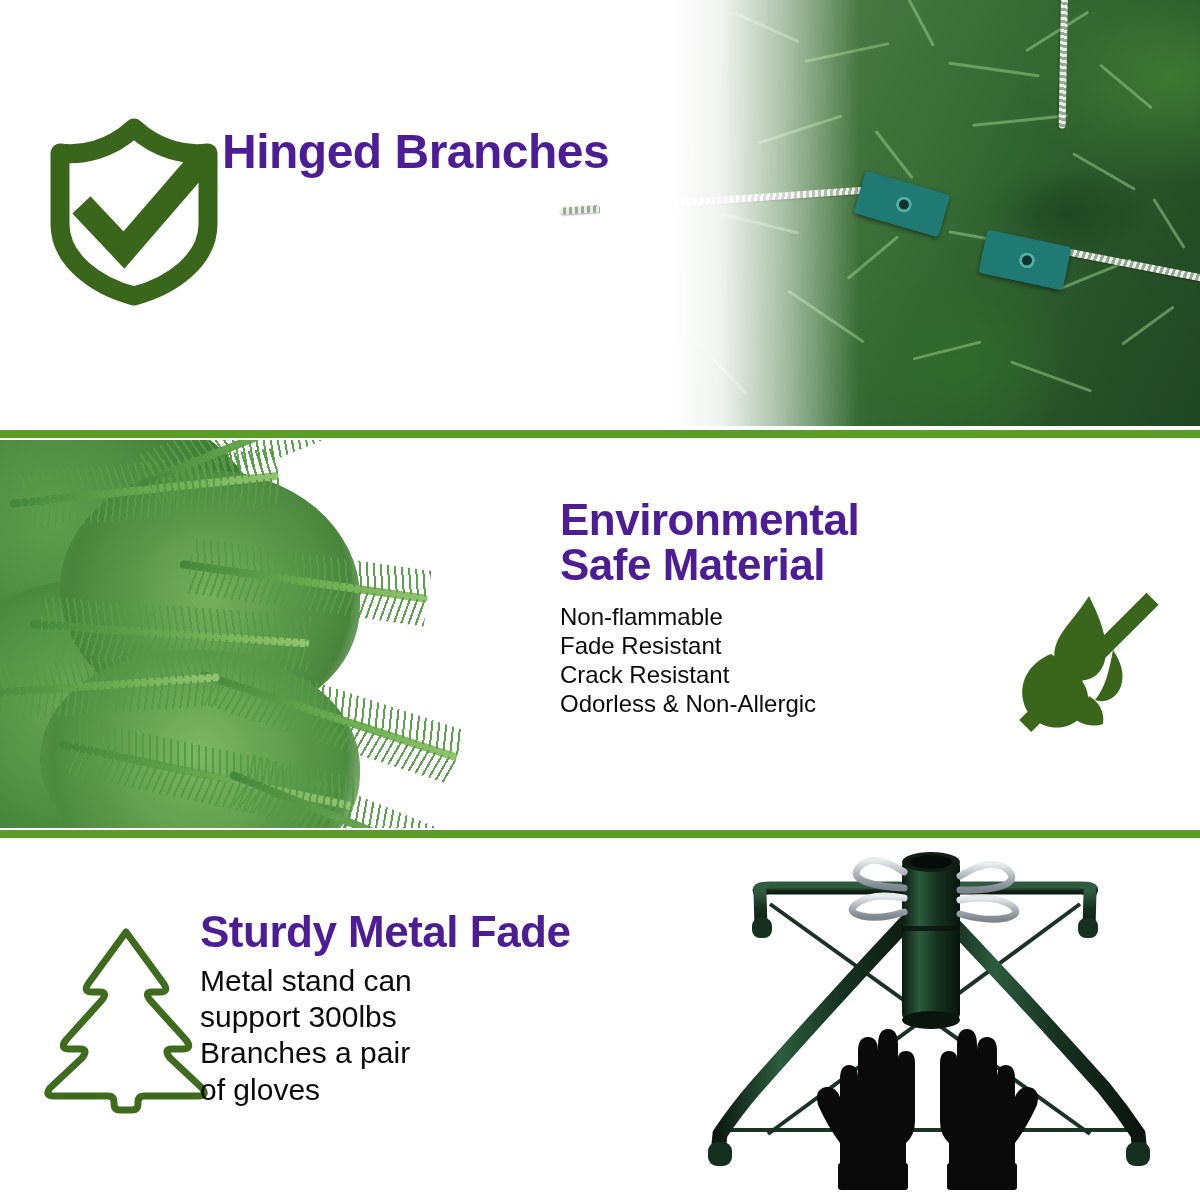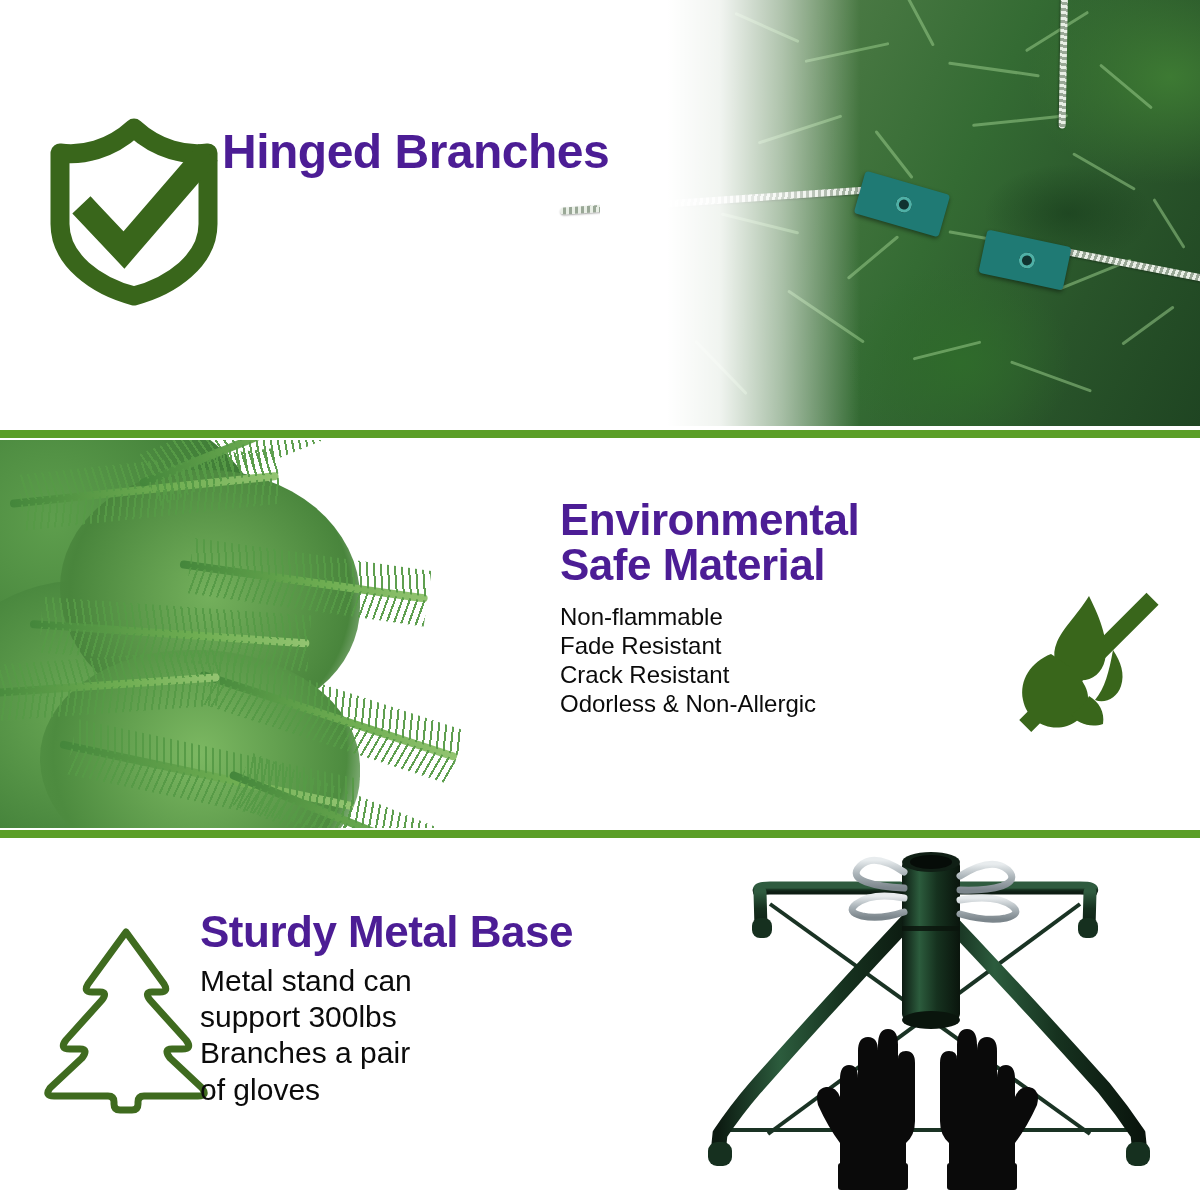--- a/index.html
+++ b/index.html
@@ -227,21 +227,21 @@
                  L150 118 Q157 127 146 127 L136 127 Q127 127 134 136
                  L166 166 Q172 174 162 174 L108 174 Q102 174 102 180
                  L102 182 Q102 188 96 188 L84 188 Q78 188 78 182
                  L78 180 Q78 174 72 174 L18 174 Q8 174 14 166
                  L46 136 Q53 127 44 127 L34 127 Q23 127 30 118
                  L66 78 Q72 70 64 70 L56 70 Q47 70 52 62 Z" fill="none" stroke="#3f6b1f" stroke-width="7" stroke-linejoin="round"></path>
       </svg>
     </div>
 
     <div class="txt">
-      <div class="title">Sturdy Metal Base</div>
+      <div class="title">Sturdy Metal Fade</div>
       <div class="body-text">Metal stand can
 support 300lbs
 Branches a pair
 of gloves</div>
     </div>
 
     <div class="stand-wrap">
       <svg viewBox="0 0 540 358" width="540" height="358">
         <defs>
           <linearGradient id="legG" x1="0" y1="0" x2="0" y2="1">

